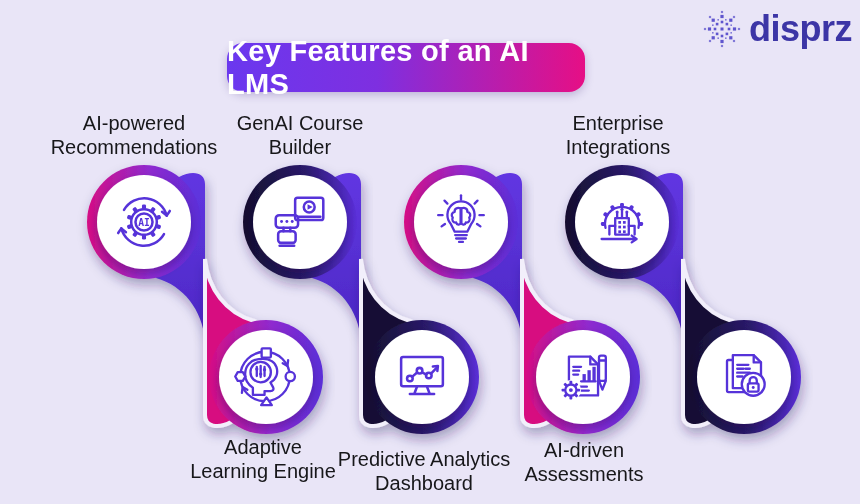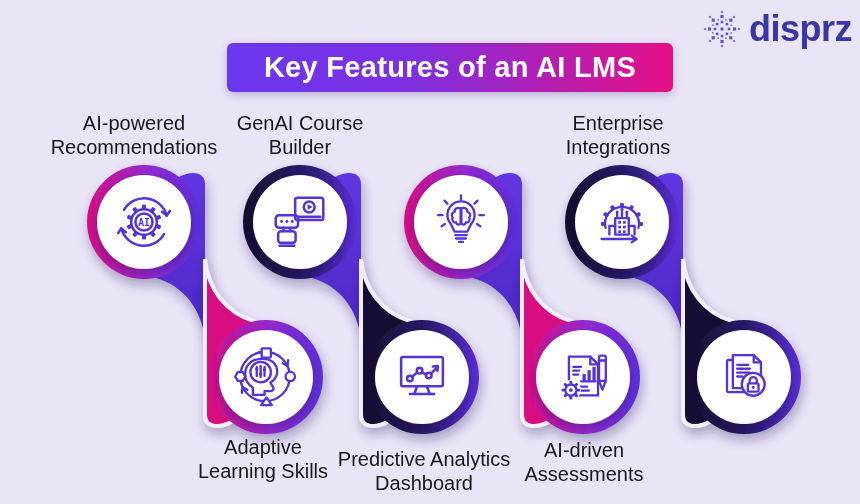--- a/index.html
+++ b/index.html
@@ -2,22 +2,22 @@
 <html><head>
 <meta charset="utf-8">
 <style>
   html,body{margin:0;padding:0;background:#cfc9e8;}
   .stage{
     position:relative;width:860px;height:504px;overflow:hidden;
     background:#E9E5F7;font-family:"Liberation Sans",sans-serif;
   }
   
   .banner{
-    position:absolute;left:227px;top:43px;width:446px;height:49px;
-    border-radius:6px;display:flex;align-items:center;justify-content:center;
+    position:absolute;left:227px;top:43px;width:358px;height:49px;
+    border-radius:16px;display:flex;align-items:center;justify-content:center;
     background:linear-gradient(90deg,#6A38EF 0%,#7E2FE0 42%,#E60F85 100%);
     box-shadow:0 3px 8px rgba(60,30,120,.25);
   }
   .banner span{color:#fff;font-size:29px;font-weight:700;letter-spacing:.3px;}
   
   .logo{position:absolute;left:700px;top:7px;display:flex;align-items:center;}
   .logo .brand{font-size:36px;font-weight:700;color:#3C35A6;letter-spacing:-.5px;margin-left:5px;}
   
   .ribbons{position:absolute;left:0;top:0;}
   
@@ -327,21 +327,21 @@
       <span>Builder</span>
   </div>
   <div class="label lt3">
   </div>
   <div class="label lt4">
     <span>Enterprise</span>
       <span>Integrations</span>
   </div>
   <div class="label lb1">
     <span>Adaptive</span>
-      <span>Learning Skills</span>
+      <span>Learning Engine</span>
   </div>
   <div class="label lb2">
     <span>Predictive Analytics</span>
       <span>Dashboard</span>
   </div>
   <div class="label lb3">
     <span>AI-driven</span>
       <span>Assessments</span>
   </div>
 

